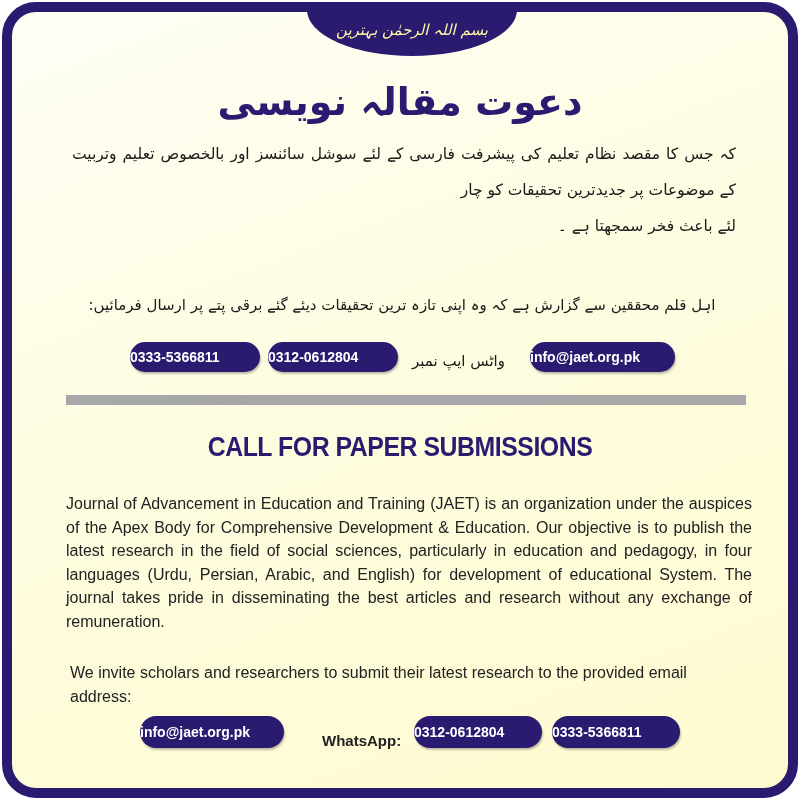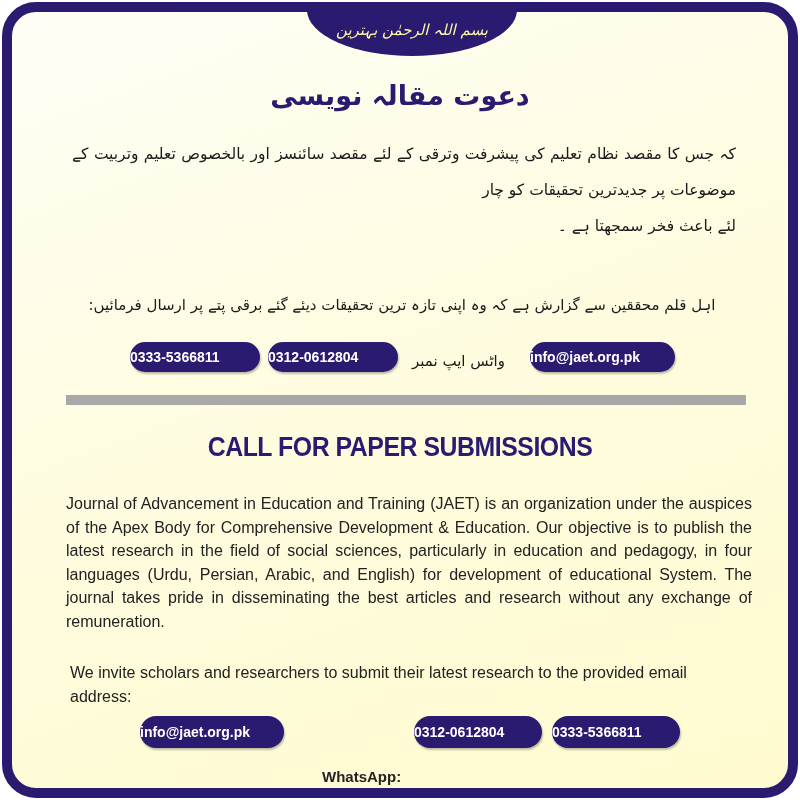--- a/index.html
+++ b/index.html
@@ -13,21 +13,21 @@
     .banner {
       position: absolute; left: 295px; top: -2px; width: 210px; height: 46px;
       background: #2a1a70;
       border-radius: 0 0 105px 105px / 0 0 46px 46px;
       display: flex; align-items: center; justify-content: center;
       color: #fff6a8; font-family: "DejaVu Serif", serif; font-size: 15px;
       font-style: italic; direction: rtl; padding-bottom: 6px;
     }
     .urdu-title {
       position: absolute; left: 0; right: 0; top: 68px; text-align: center;
-      font-family: "DejaVu Sans", sans-serif; font-weight: bold; font-size: 27px;
+      font-family: "DejaVu Sans", sans-serif; font-weight: bold; font-size: 38px;
       color: #2a1a70; direction: rtl;
     }
     .urdu-body {
       position: absolute; left: 60px; right: 52px; top: 124px;
       direction: rtl; text-align: justify;
       font-family: "DejaVu Sans", sans-serif; font-size: 15.5px; line-height: 36px; color: #1a1a1a;
     }
     .urdu-body p { margin: 0; }
     .urdu-invite {
       position: absolute; left: 4px; right: 0; top: 284px; text-align: center;
@@ -59,36 +59,36 @@
       color: #222222; text-align: justify;
     }
     .en-invite {
       position: absolute; left: 58px; right: 52px; top: 637px;
       font-family: "Liberation Sans", sans-serif; font-size: 16px; line-height: 24px;
       color: #222222;
       margin-top: 12px;
     }
     .wa-label {
       position: absolute; left: 310px; top: 720px;
-      font-family: "Liberation Sans", sans-serif; font-weight: bold; font-size: 15px; color: #222222; margin-top: 36px;
+      font-family: "Liberation Sans", sans-serif; font-weight: bold; font-size: 15px; color: #222222;
     }
   </style>
 </head>
 <body>
 
 <div class="frame">
 
   <div class="banner">
     <span>بسم اللہ الرحمٰن بہترین</span>
   </div>
 
   <div class="urdu-title">دعوت مقالہ نویسی</div>
 
   <div class="urdu-body">
-    <p>کہ جس کا مقصد نظام تعلیم کی پیشرفت وترقی کے لئے مقصد سائنسز اور بالخصوص تعلیم وتربیت کے موضوعات پر جدیدترین تحقیقات کو چار</p>
+    <p>کہ جس کا مقصد نظام تعلیم کی پیشرفت فارسی کے لئے سوشل سائنسز اور بالخصوص تعلیم وتربیت کے موضوعات پر جدیدترین تحقیقات کو چار</p>
     <p>لئے باعث فخر سمجھتا ہے ۔</p>
   </div>
 
   <div class="urdu-invite">اہل قلم محققین سے گزارش ہے کہ وہ اپنی تازہ ترین تحقیقات دیئے گئے برقی پتے پر ارسال فرمائیں:</div>
 
   <div class="pill" style="left:118px; top:330px; width:130px;">
     <span>0333-5366811</span>
   </div>
   <div class="pill" style="left:256px; top:330px; width:130px;">
     <span>0312-0612804</span>

